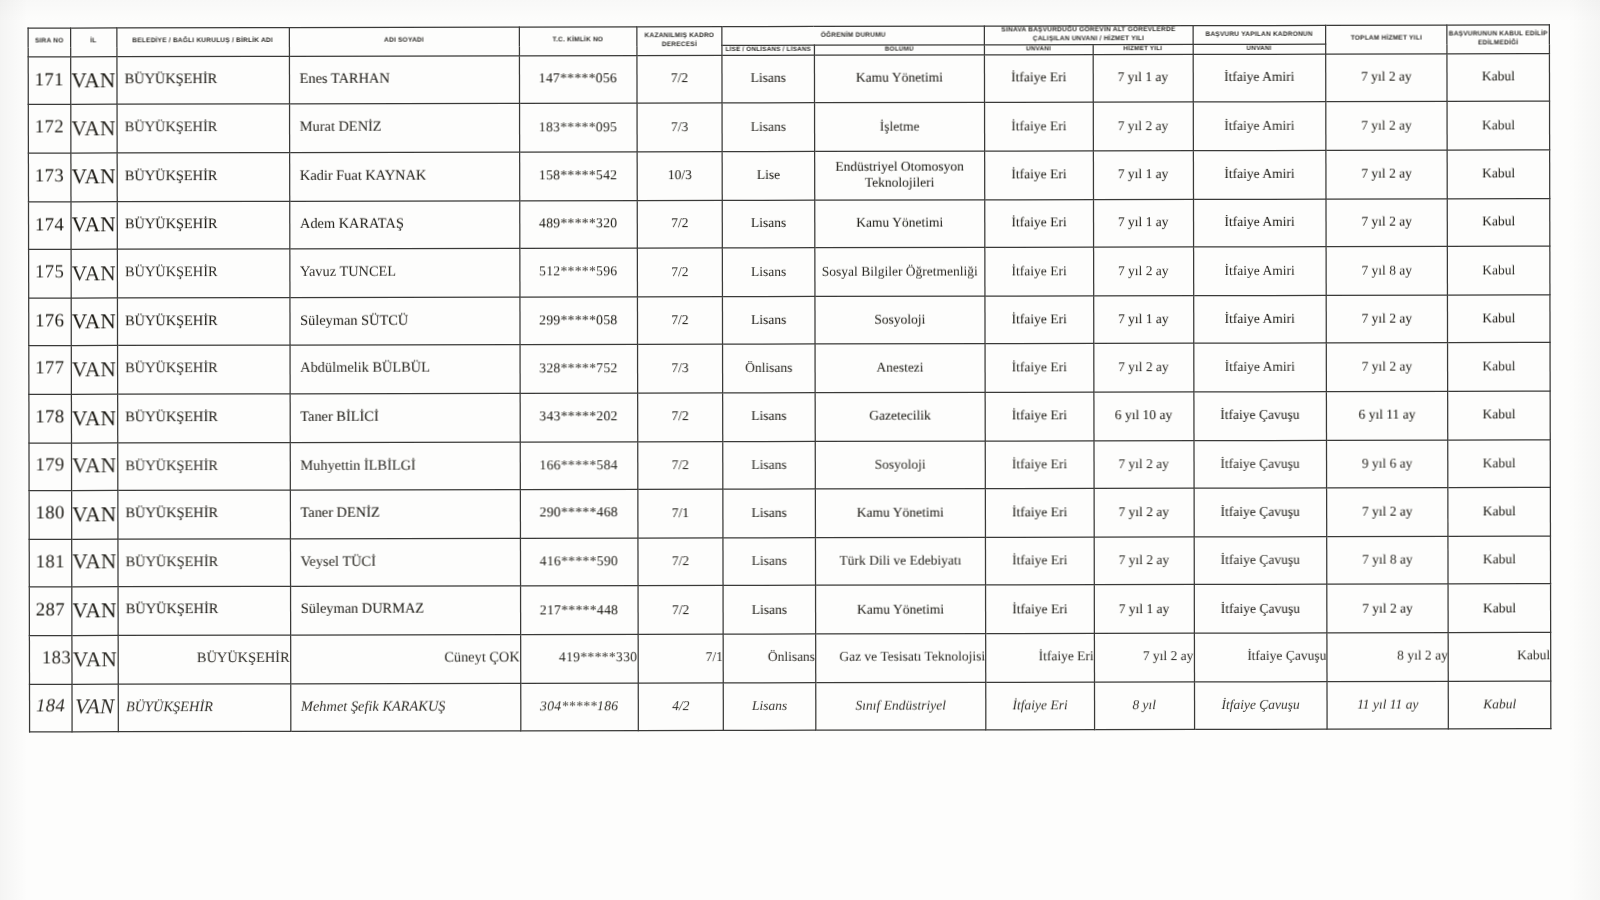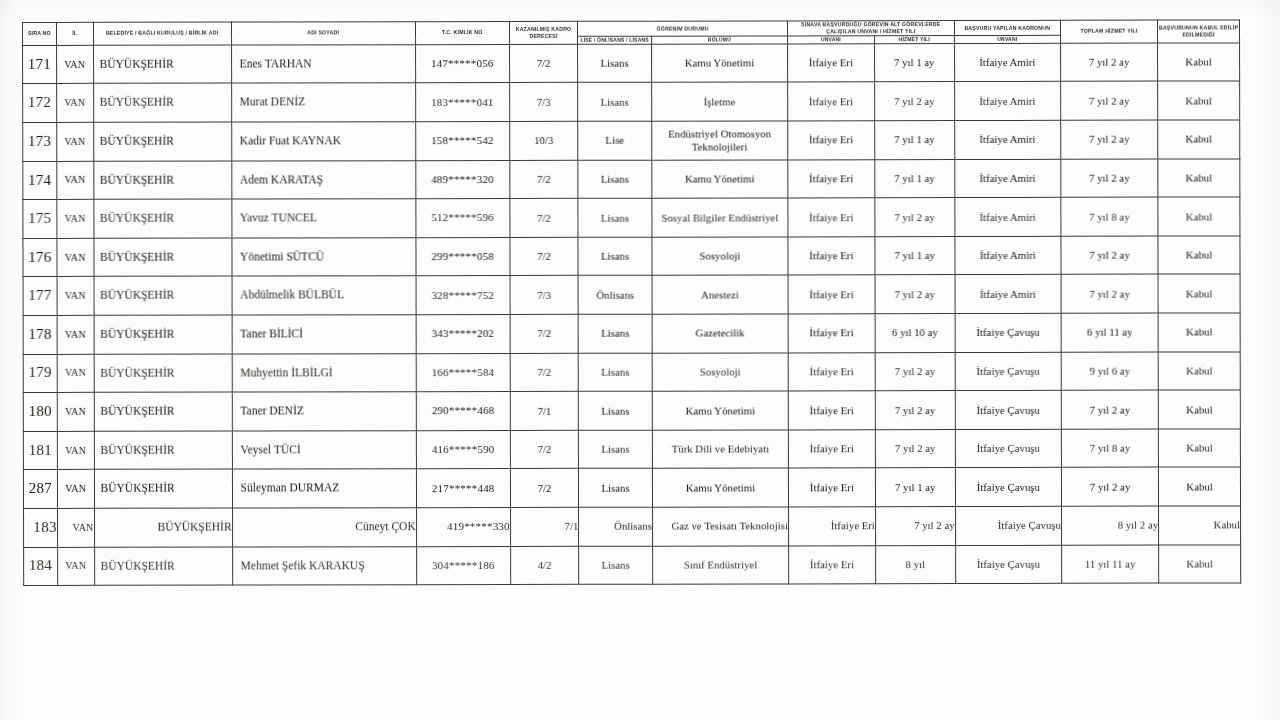--- a/index.html
+++ b/index.html
@@ -71,21 +71,21 @@
     font-size: 11.5px;
     line-height: 1.18;
     color: #17150f;
     padding: 1px 3px;
   }
   tbody td.cell-no {
     font-size: 15px;
     letter-spacing: 0.3px;
   }
   tbody td.cell-il {
-    font-size: 10px;
+    font-size: 17px;
     letter-spacing: 0.2px;
   }
   tbody td.cell-kurum {
     text-align: left;
     padding-left: 6px;
     font-size: 11.5px;
   }
   tbody td.cell-ad {
     text-align: left;
     padding-left: 8px;
@@ -107,21 +107,21 @@
   tbody tr td > span {
     display: block;
     filter: blur(0.16px);
   }
   tbody tr:nth-child(2) td > span { opacity: 0.94; }
   tbody tr:nth-child(5) td > span { opacity: 0.92; }
   tbody tr:nth-child(7) td > span { opacity: 0.95; }
   tbody tr:nth-child(9) td > span { opacity: 0.93; }
   tbody tr:nth-child(11) td > span { opacity: 0.95; }
   tbody tr:nth-child(13) td > span { opacity: 0.93; text-align: right; }
-  tbody tr:nth-child(14) td > span { opacity: 0.9; }
+  tbody tr:nth-child(14) td > span { opacity: 0.9; font-style: italic; }
 
   
   .skew {
     transform: rotate(-0.12deg);
     transform-origin: 0 0;
   }
 </style>
 </head>
 <body>
 
@@ -217,21 +217,21 @@
           <td class="cell-il">
             <span>VAN</span>
           </td>
           <td class="cell-kurum">
             <span>BÜYÜKŞEHİR</span>
           </td>
           <td class="cell-ad">
             <span>Murat DENİZ</span>
           </td>
           <td class="cell-tc">
-            <span>183*****041</span>
+            <span>183*****095</span>
           </td>
           <td class="cell-small">
             <span>7/3</span>
           </td>
           <td class="cell-small">
             <span>Lisans</span>
           </td>
           <td class="cell-bolum">
             <span>İşletme</span>
           </td>
@@ -349,21 +349,21 @@
           <td class="cell-tc">
             <span>512*****596</span>
           </td>
           <td class="cell-small">
             <span>7/2</span>
           </td>
           <td class="cell-small">
             <span>Lisans</span>
           </td>
           <td class="cell-bolum">
-            <span>Sosyal Bilgiler Endüstriyel</span>
+            <span>Sosyal Bilgiler Öğretmenliği</span>
           </td>
           <td class="cell-small">
             <span>İtfaiye Eri</span>
           </td>
           <td class="cell-small">
             <span>7 yıl 2 ay</span>
           </td>
           <td class="cell-small">
             <span>İtfaiye Amiri</span>
           </td>
@@ -378,21 +378,21 @@
           <td class="cell-no">
             <span>176</span>
           </td>
           <td class="cell-il">
             <span>VAN</span>
           </td>
           <td class="cell-kurum">
             <span>BÜYÜKŞEHİR</span>
           </td>
           <td class="cell-ad">
-            <span>Yönetimi SÜTCÜ</span>
+            <span>Süleyman SÜTCÜ</span>
           </td>
           <td class="cell-tc">
             <span>299*****058</span>
           </td>
           <td class="cell-small">
             <span>7/2</span>
           </td>
           <td class="cell-small">
             <span>Lisans</span>
           </td>

